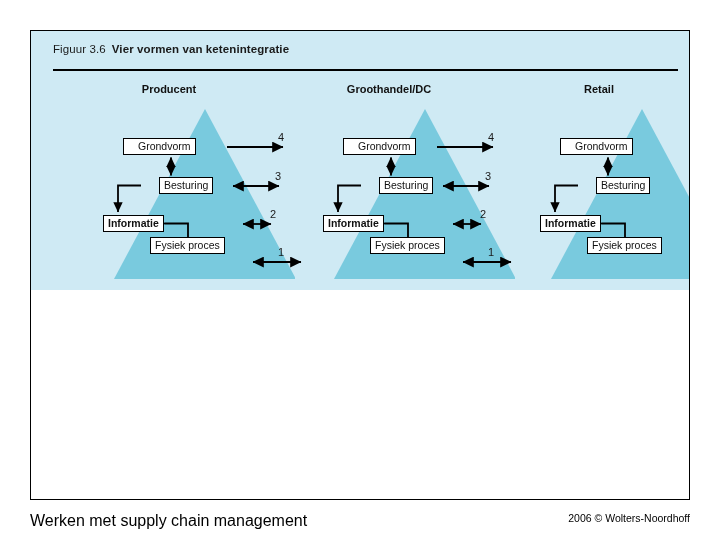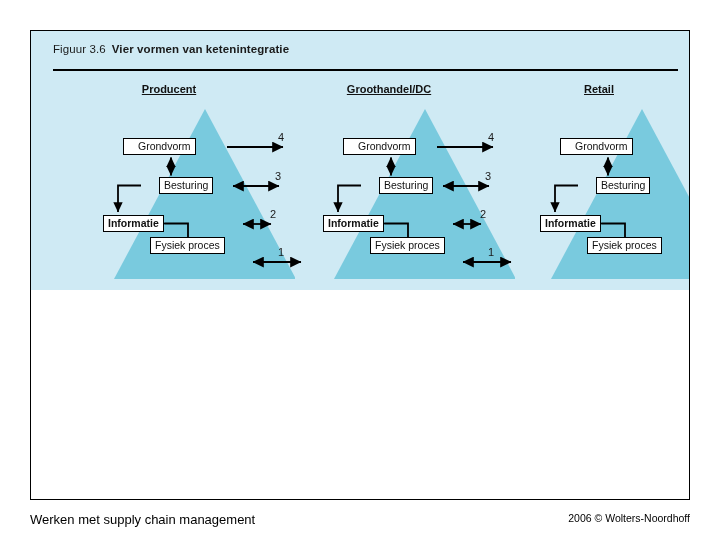--- a/index.html
+++ b/index.html
@@ -74,21 +74,20 @@
 
   
   .col-heading {
     position: absolute;
     top: 52px;
     font-size: 11px;
     font-weight: bold;
     color: #111111;
     text-align: center;
     white-space: nowrap;
-    text-decoration: underline;
   }
   .col-heading.c1 { left: 48px;  width: 180px; }
   .col-heading.c2 { left: 268px; width: 180px; }
   .col-heading.c3 { left: 478px; width: 180px; }
 
   
   .pyramid-group {
     position: absolute;
     top: 78px;
     width: 240px;
@@ -157,21 +156,21 @@
     color: #1a1a1a;
     text-align: center;
     width: 40px;
   }
 
   
   #footer-left {
     position: absolute;
     left: 30px;
     top: 512px;
-    font-size: 13px;
+    font-size: 16px;
     color: #000000;
     white-space: nowrap;
   }
   #footer-right {
     position: absolute;
     right: 30px;
     top: 512px;
     font-size: 10.5px;
     color: #000000;
     white-space: nowrap;

